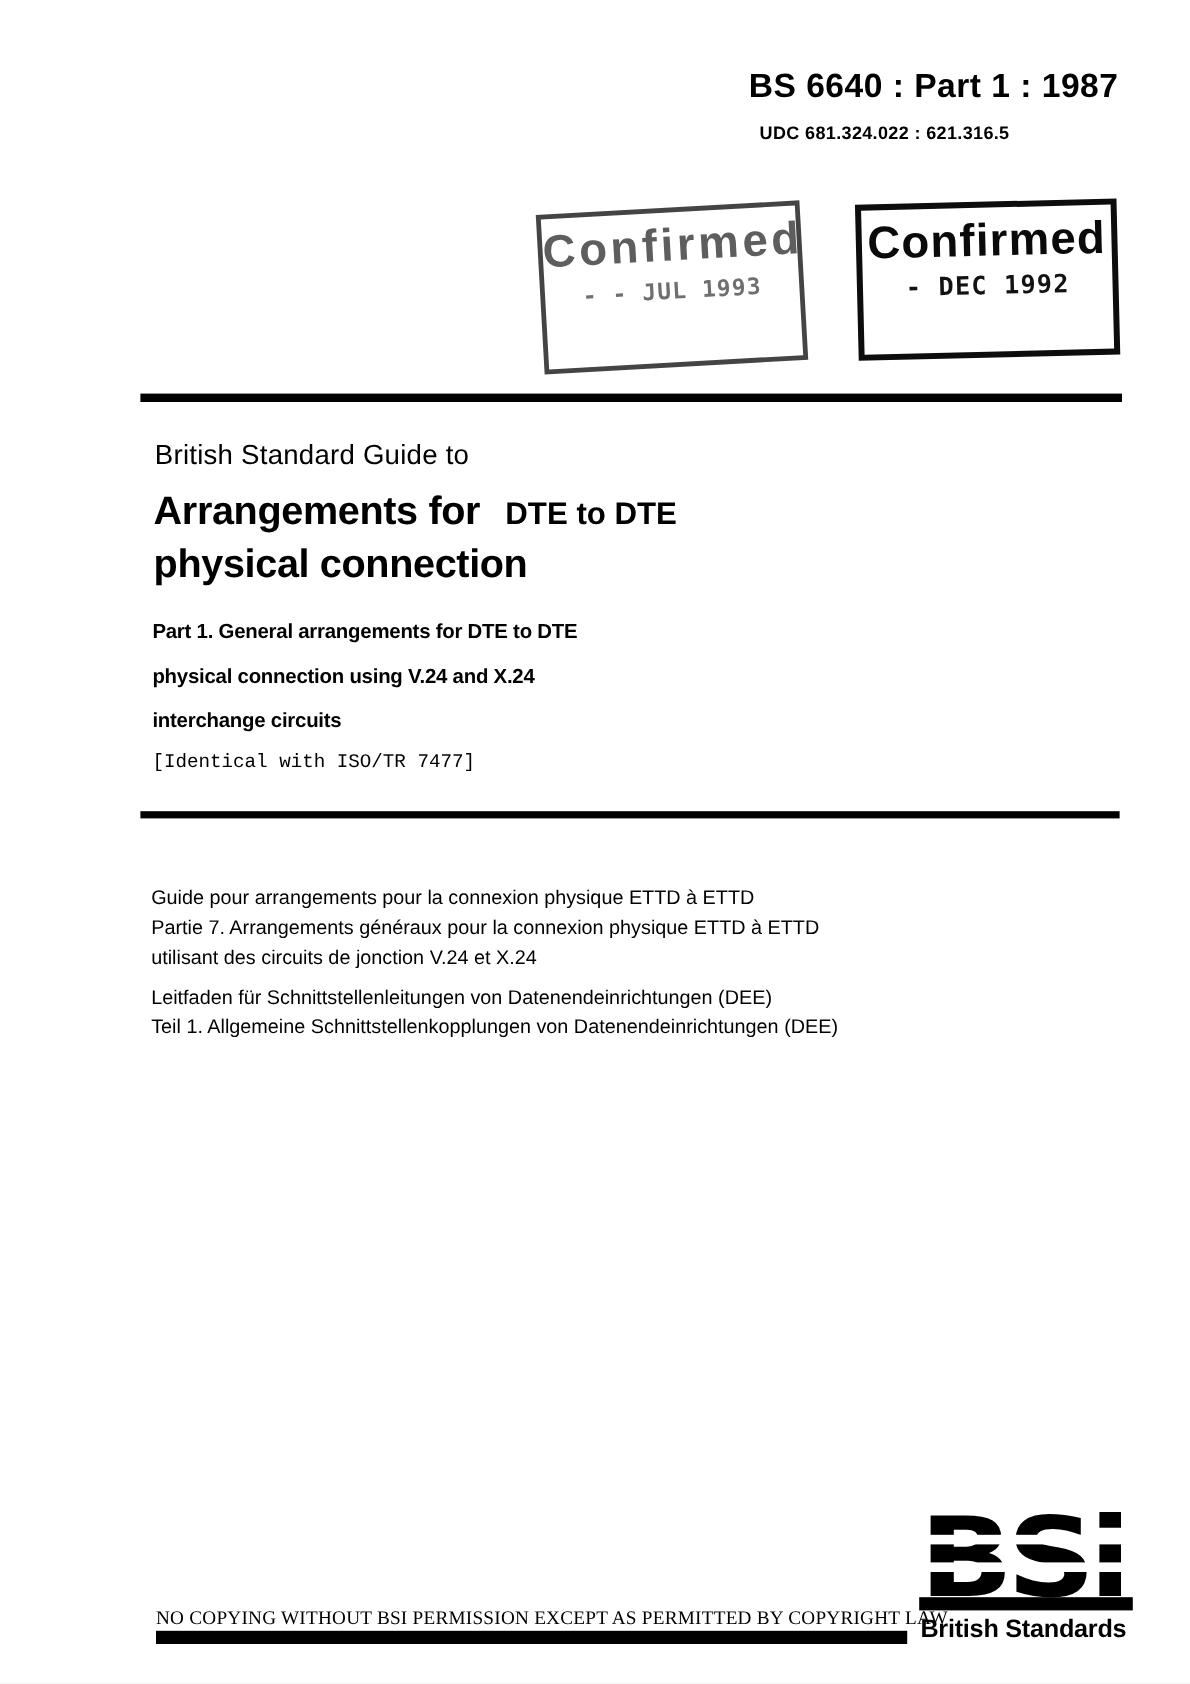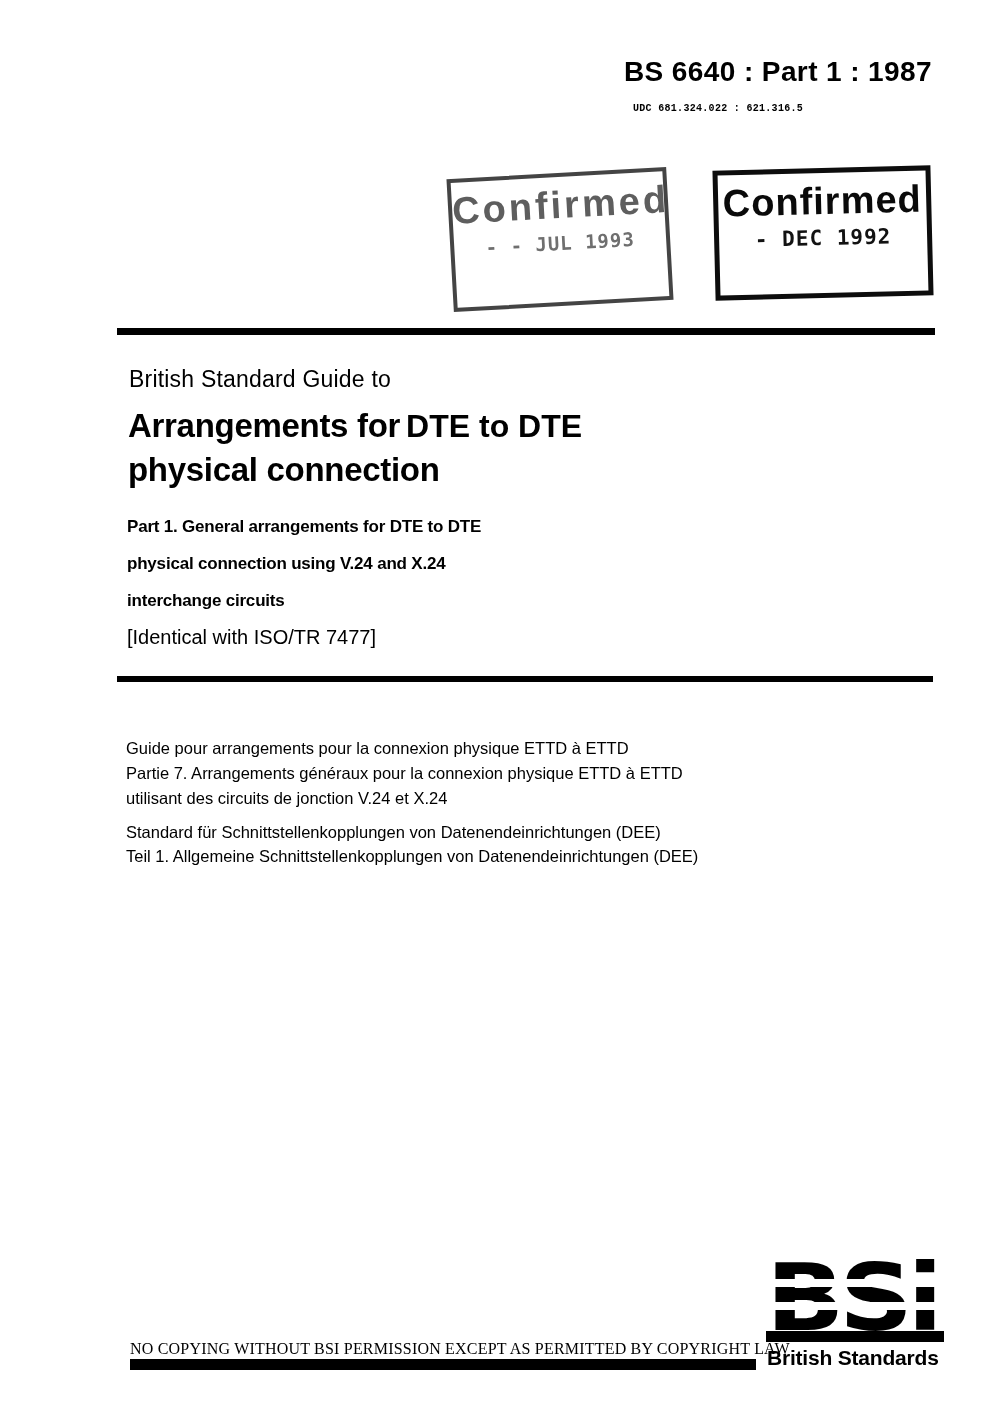--- a/index.html
+++ b/index.html
@@ -5,21 +5,21 @@
   html,body { margin:0; padding:0; background:#e9e9e9; }
   .page {
     position:relative; width:992px; height:1403px; margin:0 auto;
     background:#ffffff; color:#000;
     font-family:"Liberation Sans", sans-serif;
     overflow:hidden;
   }
 
   
   .ref { position:absolute; top:56px; right:60px; font-size:28px; font-weight:700; letter-spacing:0.4px; }
-  .udc { position:absolute; top:103px; left:633px; font-size:10px; font-weight:700; letter-spacing:0.3px;font-family:Liberation Mono, monospace; }
+  .udc { position:absolute; top:103px; left:633px; font-size:15px; font-weight:700; letter-spacing:0.3px; }
 
   
   .stamp { position:absolute; box-sizing:border-box; text-align:center; }
   .stamp-jul {
     left:450px; top:173px; width:220px; height:133px;
     border:4px solid rgba(15,15,15,0.78);
     transform:rotate(-3.2deg);
   }
   .stamp-dec {
     left:714px; top:168px; width:218px; height:130px;
@@ -34,24 +34,24 @@
   .stamp-dec .stamp-date { font-size:21px; color:#121212; margin-top:6px; letter-spacing:1px; }
 
   
   .rule { position:absolute; background:#000; }
   .rule-top { left:117px; top:328px; width:818px; height:7px; }
   .rule-mid { left:117px; top:676px; width:816px; height:6px; }
 
   
   .kicker  { position:absolute; left:129px; top:366px; font-size:23px; letter-spacing:0.2px; }
   .title1  { position:absolute; left:128px; top:407px; font-size:33px; font-weight:700; letter-spacing:-0.3px; }
-  .title1 .dte { font-size:32px; margin-left:6px; letter-spacing:0; }
+  .title1 .dte { font-size:26px; margin-left:21px; letter-spacing:0; }
   .title2  { position:absolute; left:128px; top:451px; font-size:33px; font-weight:700; letter-spacing:-0.3px;text-align:center; }
   .part    { position:absolute; left:127px; top:508px; font-size:17px; font-weight:700; line-height:37px; letter-spacing:-0.2px; }
-  .identical { position:absolute; left:127px; top:626px; font-size:20px; }
+  .identical { position:absolute; left:127px; top:626px; font-size:16px;font-family:Liberation Mono, monospace; }
 
   
   .lang   { position:absolute; left:126px; font-size:16.5px; }
   .french { top:736px; line-height:25px; }
   .german { top:820px; line-height:24px; }
 
   
   .copyright {
     position:absolute; left:130px; top:1340px; width:626px; text-align:center;
     font-family:"Liberation Serif", serif; font-size:16px; letter-spacing:0.2px; white-space:nowrap;
@@ -106,21 +106,21 @@
 
   <div class="rule rule-mid"></div>
 
   <div class="lang french">
     <div>Guide pour arrangements pour la connexion physique ETTD à ETTD</div>
     <div>Partie 7. Arrangements généraux pour la connexion physique ETTD à ETTD</div>
     <div>utilisant des circuits de jonction V.24 et X.24</div>
   </div>
 
   <div class="lang german">
-    <div>Standard für Schnittstellenkopplungen von Datenendeinrichtungen (DEE)</div>
+    <div>Leitfaden für Schnittstellenleitungen von Datenendeinrichtungen (DEE)</div>
     <div>Teil 1. Allgemeine Schnittstellenkopplungen von Datenendeinrichtungen (DEE)</div>
   </div>
 
   <div class="copyright">NO COPYING WITHOUT BSI PERMISSION EXCEPT AS PERMITTED BY COPYRIGHT LAW</div>
   <div class="footer-bar"></div>
 
   <div class="bsi">
     <div class="bsi-text">BSi</div>
     <div class="bsi-stripe stripe-1"></div>
     <div class="bsi-stripe stripe-2"></div>

